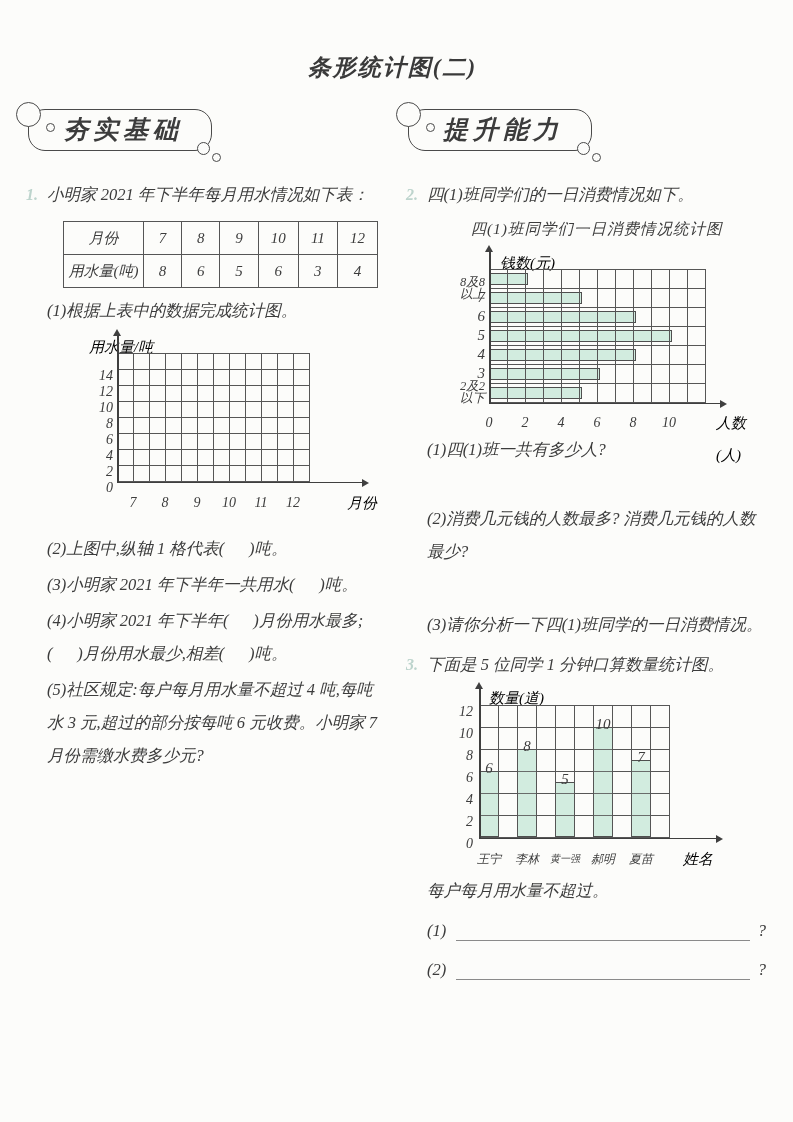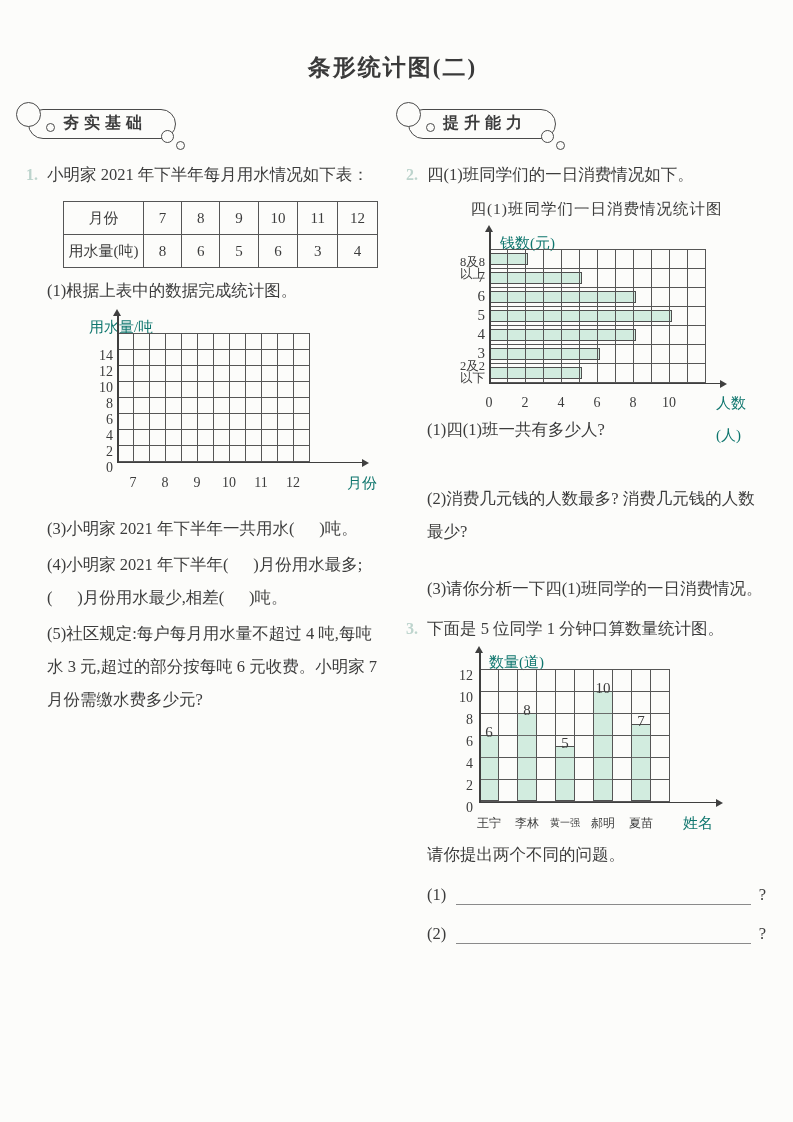--- a/index.html
+++ b/index.html
@@ -1,26 +1,26 @@
 <!DOCTYPE html>
 <html><head>
 <meta charset="utf-8">
 <style>
   html,body{margin:0;padding:0;}
   body{background:#fcfcfa;}
   .page{position:relative;width:785px;height:1122px;background:#fcfcfa;overflow:hidden;
-        font-family:"Liberation Serif","DejaVu Serif",serif;color:#3c3c3c;}
+        font-family:"Liberation Serif","DejaVu Serif",serif;color:#3c3c3c;font-style:italic;}
   .title{margin:52px 0 0 0;text-align:center;font-size:23px;font-weight:700;letter-spacing:2px;color:#3a3a3a;}
   .cols{display:flex;margin-top:24px;padding:0 26px;gap:28px;align-items:flex-start;}
   .col-left{width:352px;flex:none;}
   .col-right{width:360px;flex:none;}
 
   
   .badge{position:relative;display:inline-block;border:1.6px solid #4a4a4a;border-radius:17px;
-         padding:3px 28px 4px 34px;font-size:16px;font-weight:700;letter-spacing:5px;margin:2px 0 12px 2px;}
+         padding:3px 28px 4px 34px;font-size:25px;font-weight:700;letter-spacing:5px;margin:2px 0 20px 2px;}
   .badge .bigc{position:absolute;left:-13px;top:-8px;width:23px;height:23px;border:1.6px solid #4a4a4a;border-radius:50%;background:#fcfcfa;}
   .badge .dotl{position:absolute;left:17px;top:13px;width:7px;height:7px;border:1.4px solid #4a4a4a;border-radius:50%;}
   .badge .dotr{position:absolute;right:1px;bottom:-5px;width:11px;height:11px;border:1.4px solid #4a4a4a;border-radius:50%;background:#fcfcfa;}
   .badge .dotr2{position:absolute;right:-10px;bottom:-12px;width:7px;height:7px;border:1.4px solid #4a4a4a;border-radius:50%;background:#fcfcfa;}
 
   .prob{position:relative;padding-left:21px;font-size:16.5px;line-height:32px;margin-top:8px;}
   .pnum{position:absolute;left:0;top:0;color:#bdd4cd;font-weight:700;font-size:16px;}
   .qtext{font-size:16.5px;line-height:33px;margin:3px 0;}
 
   
@@ -28,21 +28,21 @@
   table.data td{border:1.2px solid #555;text-align:center;font-size:15px;height:29px;padding:0 2px;}
   td.lab{width:88px;} td.num{width:40px;}
 
   
   .chart{position:relative;}
   .vaxis{position:absolute;width:1.5px;background:#3f3f3f;}
   .haxis{position:absolute;height:1.5px;background:#3f3f3f;}
   .arrow-up{position:absolute;width:0;height:0;border-left:4px solid transparent;border-right:4px solid transparent;border-bottom:7px solid #3f3f3f;}
   .arrow-right{position:absolute;width:0;height:0;border-top:4px solid transparent;border-bottom:4px solid transparent;border-left:7px solid #3f3f3f;}
   .tick{position:absolute;font-size:14px;color:#3c3c3c;}
-  .axlab{position:absolute;font-size:15px;color:#0f766e;}
+  .axlab{position:absolute;font-size:15px;color:#000000;}
 
   
   .c1{height:198px;margin:4px 0 2px 0;}
   .c1grid{position:absolute;left:70px;top:22px;width:193px;height:129px;
     background-image:repeating-linear-gradient(to right,#565656 0 1px,transparent 1px 16px),
                      repeating-linear-gradient(to bottom,#565656 0 1px,transparent 1px 16px);}
   .c1v{left:70px;top:5px;height:146px;} .c1va{left:66px;top:-2px;}
   .c1h{left:70px;top:150.5px;width:246px;} .c1ha{left:315px;top:147.5px;}
   .c1ylab{left:42px;top:0;} .c1xlab{left:300px;top:156px;}
 
@@ -69,21 +69,21 @@
   .vbar{position:absolute;width:20px;background:#d2ecdf;border:1px solid #4f4f4f;box-sizing:border-box;z-index:2;}
   .c3val{position:absolute;z-index:4;font-size:15px;width:20px;text-align:center;}
   .c3v{left:44px;top:4px;height:150px;z-index:4;} .c3va{left:40px;top:-3px;}
   .c3h{left:44px;top:152.5px;width:238px;z-index:4;} .c3ha{left:281px;top:149.5px;}
   .c3ylab{left:54px;top:-3px;} .c3xlab{left:248px;top:158px;}
   .c3name{position:absolute;top:158px;text-align:center;font-size:12px;white-space:nowrap;}
 
   .ctitle{text-align:center;font-size:15.5px;margin:2px 0 2px 0;letter-spacing:1px;}
   .blankrow{display:flex;align-items:flex-end;font-size:16.5px;line-height:30px;margin:9px 0 2px 0;}
   .bline{flex:1;border-bottom:1.2px solid #8a8a8a;margin:0 8px 5px 10px;height:22px;}
-  .mt36{margin-top:36px;} .mt40{margin-top:24px;} .mt46{margin-top:46px;}
+  .mt36{margin-top:36px;} .mt40{margin-top:40px;} .mt46{margin-top:46px;}
 </style>
 </head>
 <body>
 
 <div class="page">
   <h1 class="title">条形统计图(二)</h1>
 
   <div class="cols">
 
     <div class="col-left">
@@ -141,20 +141,21 @@
             <div class="tick" style="left: 38px; width: 28px; text-align: right; top: 125px;">2</div>
             <div class="tick" style="left: 38px; width: 28px; text-align: right; top: 141px;">0</div>
             <div class="tick" style="width: 24px; text-align: center; top: 156px; left: 74px;">7</div>
             <div class="tick" style="width: 24px; text-align: center; top: 156px; left: 106px;">8</div>
             <div class="tick" style="width: 24px; text-align: center; top: 156px; left: 138px;">9</div>
             <div class="tick" style="width: 24px; text-align: center; top: 156px; left: 170px;">10</div>
             <div class="tick" style="width: 24px; text-align: center; top: 156px; left: 202px;">11</div>
             <div class="tick" style="width: 24px; text-align: center; top: 156px; left: 234px;">12</div>
           </div>
 
+        <div class="qtext">(2)上图中,纵轴 1 格代表(&nbsp;&nbsp;&nbsp;&nbsp;&nbsp;&nbsp;)吨。</div>
         <div class="qtext">(3)小明家 2021 年下半年一共用水(&nbsp;&nbsp;&nbsp;&nbsp;&nbsp;&nbsp;)吨。</div>
         <div class="qtext">(4)小明家 2021 年下半年(&nbsp;&nbsp;&nbsp;&nbsp;&nbsp;&nbsp;)月份用水最多;(&nbsp;&nbsp;&nbsp;&nbsp;&nbsp;&nbsp;)月份用水最少,相差(&nbsp;&nbsp;&nbsp;&nbsp;&nbsp;&nbsp;)吨。</div>
         <div class="qtext">(5)社区规定:每户每月用水量不超过 4 吨,每吨水 3 元,超过的部分按每吨 6 元收费。小明家 7 月份需缴水费多少元?</div>
       </div>
     </div>
 
     <div class="col-right">
       <div class="badge">
         <span class="bigc"></span>
         <span class="dotl"></span>
@@ -251,21 +252,21 @@
             <div class="c3val" style="left: 120px; top: 78px;">5</div>
             <div class="c3name" style="left: 107px; width: 46px; font-size: 10px;">黄一强</div>
             <div class="vbar" style="left: 158px; top: 42px; height: 110px; background: rgb(210, 236, 223);"></div>
             <div class="c3val" style="left: 158px; top: 23px;">10</div>
             <div class="c3name" style="left: 148px; width: 40px;">郝明</div>
             <div class="vbar" style="left: 196px; top: 75px; height: 77px; background: rgb(210, 236, 223);"></div>
             <div class="c3val" style="left: 196px; top: 56px;">7</div>
             <div class="c3name" style="left: 186px; width: 40px;">夏苗</div>
           </div>
 
-        <div class="qtext">请你提出两个不同的问题。</div>
+        <div class="qtext">每户每月用水量不超过。</div>
         <div class="blankrow">
           <span>(1)</span>
           <span class="bline"></span>
           <span>?</span>
         </div>
         <div class="blankrow">
           <span>(2)</span>
           <span class="bline"></span>
           <span>?</span>
         </div>

